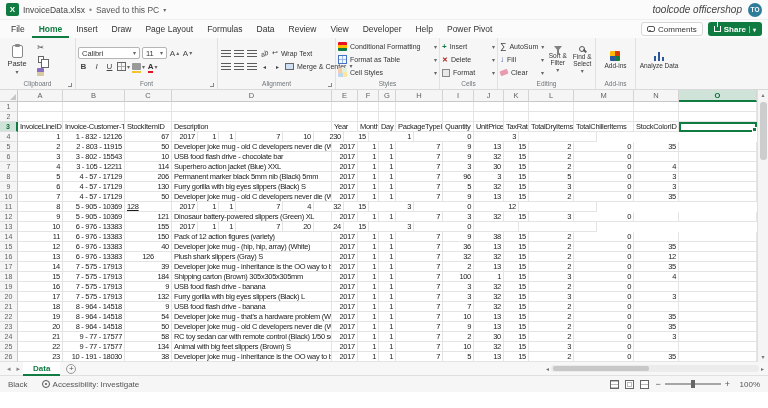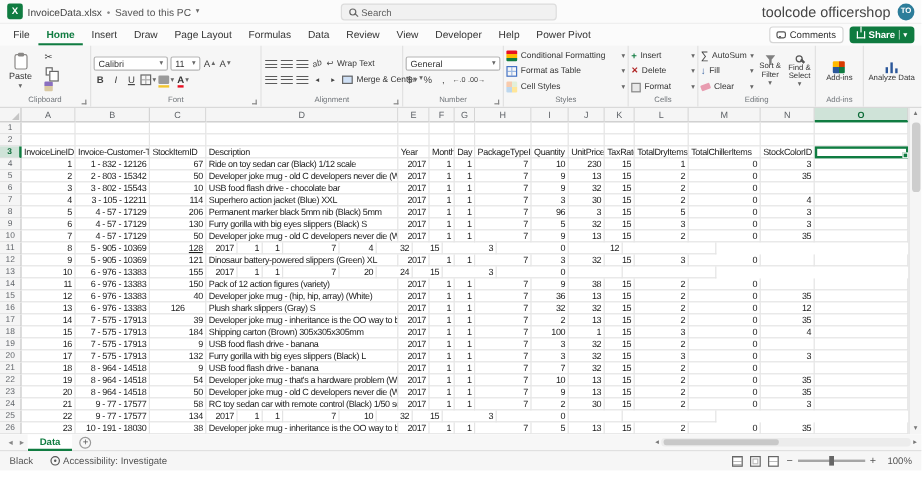--- a/index.html
+++ b/index.html
@@ -11,21 +11,21 @@
   .qat { display:flex; align-items:center; gap:4px; font-size:8.5px; color:#444; }
   .xl-logo { width:13px; height:13px; background:#107C41; border-radius:2px; color:#fff; font-size:8px; font-weight:bold; display:inline-flex; align-items:center; justify-content:center; }
   .t-dot { color:#888; }
   .t-status { color:#555; }
   .caret { font-size:6px; color:#666; line-height:1; }
   .searchbox { position:absolute; left:284px; top:3px; width:180px; height:14px; background:#f1f1f1; border:1px solid #dcdcdc; border-radius:3px; display:flex; align-items:center; gap:4px; padding:0 6px; }
   .mag { width:6px; height:6px; border:1px solid #666; border-radius:50%; position:relative; flex-shrink:0; }
   .mag::after { content:''; position:absolute; width:4px; height:1px; background:#666; transform:rotate(45deg); right:-3px; bottom:-1px; }
   .search-text { font-size:8px; color:#616161; }
   .t-right { margin-left:auto; display:flex; align-items:center; gap:6px; }
-  .user-name { font-size:12px; color:#444; }
+  .user-name { font-size:10px; color:#444;font-style:italic; }
   .avatar { width:14px; height:14px; border-radius:50%; background:#2D7D9A; color:#fff; font-size:6.5px; display:inline-flex; align-items:center; justify-content:center; font-weight:bold; }
 
   
   .tabsrow { height:18px; background:#fbfbfb; display:flex; align-items:stretch; padding:0 4px; }
   .tabs { display:flex; align-items:stretch; }
   .rtab { font-size:8.5px; color:#333; padding:0 7px; display:flex; align-items:center; cursor:default; }
   .rtab.active { color:#107C41; font-weight:bold; box-shadow:inset 0 -2px 0 #107C41; }
   .tabs-right { margin-left:auto; display:flex; align-items:center; gap:5px; padding-right:2px; }
   .comments-btn { display:flex; align-items:center; gap:3px; font-size:8px; color:#333; border:1px solid #d6d6d6; border-radius:3px; height:14px; padding:0 5px; background:#fff; }
   .i-comment { width:8px; height:6px; border:1px solid #555; border-radius:2px; position:relative; }
@@ -143,24 +143,20 @@
 <div class="app">
 
   <div class="titlebar">
     <div class="qat">
       <span class="xl-logo">X</span>
       <span>InvoiceData.xlsx</span>
       <span class="t-dot">•</span>
       <span class="t-status">Saved to this PC</span>
       <span class="caret">▾</span>
     </div>
-    <div class="searchbox">
-      <span class="mag"></span>
-      <span class="search-text">Search</span>
-    </div>
     <div class="t-right">
       <span class="user-name">toolcode officershop</span>
       <span class="avatar">TO</span>
     </div>
   </div>
 
   <div class="tabsrow">
     <div class="tabs">
         <span class="rtab">File</span>
         <span class="rtab active">Home</span>
@@ -288,41 +284,20 @@
                 <span class="i-merge"></span>
                 <span>Merge &amp; Center</span>
                 <span class="caret">▾</span>
               </span>
           </div>
         </div>
       </div>
       <div class="rg-label"><span>Alignment</span><span class="launcher"></span></div>
     </div>
 
-    <div class="rgroup" style="width:84px">
-      <div class="rg-content">
-        <div class="vstack2" style="width:100%">
-          <span class="combo" style="width:100%">
-              <span>General</span>
-              <span class="caret">▾</span>
-            </span>
-          <div class="hrow">
-            <span class="sbtn">
-                <span>$</span>
-                <span class="caret">▾</span>
-              </span>
-            <span class="sbtn">%</span>
-            <span class="sbtn">,</span>
-            <span class="sbtn fs6">←.0</span>
-            <span class="sbtn fs6">.00→</span>
-          </div>
-        </div>
-      </div>
-      <div class="rg-label"><span>Number</span><span class="launcher"></span></div>
-    </div>
 
     <div class="rgroup" style="width:104px">
       <div class="rg-content">
         <div class="vstack2" style="width:100%">
           <div class="menurow">
               <span class="i-cond"></span>
               <span>Conditional Formatting</span>
               <span class="caret mla">▾</span>
             </div>
           <div class="menurow">
@@ -493,37 +468,36 @@
           <div class="g-cell" style="width: 45px; text-align: left;">TotalDryItems</div>
           <div class="g-cell" style="width: 60px; text-align: left;">TotalChillerItems</div>
           <div class="g-cell" style="width: 45px; text-align: left;">StockColorID</div>
           <div class="g-cell sel-cell" style="width: 78px; text-align: left;"></div>
         </div>
         <div class="g-row">
           <div class="row-h">4</div>
           <div class="g-cell" style="width: 45px; text-align: right;">1</div>
           <div class="g-cell" style="width: 62px; text-align: right;">1 - 832 - 12126</div>
           <div class="g-cell" style="width: 47px; text-align: right;">67</div>
-          <div class="g-cell" style="width: 160px; text-align: left;">Ride on toy sedan car (Black) 1/12 scale</div>
           <div class="g-cell" style="width: 26px; text-align: right;">2017</div>
           <div class="g-cell" style="width: 21px; text-align: right;">1</div>
           <div class="g-cell" style="width: 17px; text-align: right;">1</div>
           <div class="g-cell" style="width: 47px; text-align: right;">7</div>
           <div class="g-cell" style="width: 31px; text-align: right;">10</div>
           <div class="g-cell" style="width: 30px; text-align: right;">230</div>
           <div class="g-cell" style="width: 25px; text-align: right;">15</div>
           <div class="g-cell" style="width: 45px; text-align: right;">1</div>
           <div class="g-cell" style="width: 60px; text-align: right;">0</div>
           <div class="g-cell" style="width: 45px; text-align: right;">3</div>
           <div class="g-cell" style="width: 78px; text-align: right;"></div>
         </div>
         <div class="g-row">
           <div class="row-h">5</div>
           <div class="g-cell" style="width: 45px; text-align: right;">2</div>
-          <div class="g-cell" style="width: 62px; text-align: right;">2 - 803 - 15342</div>
+          <div class="g-cell" style="width: 62px; text-align: right;">2 - 803 - 11915</div>
           <div class="g-cell" style="width: 47px; text-align: right;">50</div>
           <div class="g-cell" style="width: 160px; text-align: left;">Developer joke mug - old C developers never die (White)</div>
           <div class="g-cell" style="width: 26px; text-align: right;">2017</div>
           <div class="g-cell" style="width: 21px; text-align: right;">1</div>
           <div class="g-cell" style="width: 17px; text-align: right;">1</div>
           <div class="g-cell" style="width: 47px; text-align: right;">7</div>
           <div class="g-cell" style="width: 31px; text-align: right;">9</div>
           <div class="g-cell" style="width: 30px; text-align: right;">13</div>
           <div class="g-cell" style="width: 25px; text-align: right;">15</div>
           <div class="g-cell" style="width: 45px; text-align: right;">2</div>
@@ -618,21 +592,21 @@
           <div class="g-cell" style="width: 25px; text-align: right;">15</div>
           <div class="g-cell" style="width: 45px; text-align: right;">2</div>
           <div class="g-cell" style="width: 60px; text-align: right;">0</div>
           <div class="g-cell" style="width: 45px; text-align: right;">35</div>
           <div class="g-cell" style="width: 78px; text-align: right;"></div>
         </div>
         <div class="g-row">
           <div class="row-h">11</div>
           <div class="g-cell" style="width: 45px; text-align: right;">8</div>
           <div class="g-cell" style="width: 62px; text-align: right;">5 - 905 - 10369</div>
-          <div class="g-cell" style="width: 47px; text-align: right; text-decoration: underline;">128</div>
+          <div class="g-cell" style="width: 47px;  text-decoration: underline;">128</div>
           <div class="g-cell" style="width: 26px; text-align: right;">2017</div>
           <div class="g-cell" style="width: 21px; text-align: right;">1</div>
           <div class="g-cell" style="width: 17px; text-align: right;">1</div>
           <div class="g-cell" style="width: 47px; text-align: right;">7</div>
           <div class="g-cell" style="width: 31px; text-align: right;">4</div>
           <div class="g-cell" style="width: 30px; text-align: right;">32</div>
           <div class="g-cell" style="width: 25px; text-align: right;">15</div>
           <div class="g-cell" style="width: 45px; text-align: right;">3</div>
           <div class="g-cell" style="width: 60px; text-align: right;">0</div>
           <div class="g-cell" style="width: 45px; text-align: right;">12</div>
@@ -869,20 +843,21 @@
           <div class="g-cell" style="width: 45px; text-align: right;">2</div>
           <div class="g-cell" style="width: 60px; text-align: right;">0</div>
           <div class="g-cell" style="width: 45px; text-align: right;">3</div>
           <div class="g-cell" style="width: 78px; text-align: right;"></div>
         </div>
         <div class="g-row">
           <div class="row-h">25</div>
           <div class="g-cell" style="width: 45px; text-align: right;">22</div>
           <div class="g-cell" style="width: 62px; text-align: right;">9 - 77 - 17577</div>
           <div class="g-cell" style="width: 47px; text-align: right;">134</div>
+          <div class="g-cell" style="width: 160px; text-align: left;">Animal with big feet slippers (Brown) S</div>
           <div class="g-cell" style="width: 26px; text-align: right;">2017</div>
           <div class="g-cell" style="width: 21px; text-align: right;">1</div>
           <div class="g-cell" style="width: 17px; text-align: right;">1</div>
           <div class="g-cell" style="width: 47px; text-align: right;">7</div>
           <div class="g-cell" style="width: 31px; text-align: right;">10</div>
           <div class="g-cell" style="width: 30px; text-align: right;">32</div>
           <div class="g-cell" style="width: 25px; text-align: right;">15</div>
           <div class="g-cell" style="width: 45px; text-align: right;">3</div>
           <div class="g-cell" style="width: 60px; text-align: right;">0</div>
           <div class="g-cell" style="width: 45px; text-align: right;"></div>

